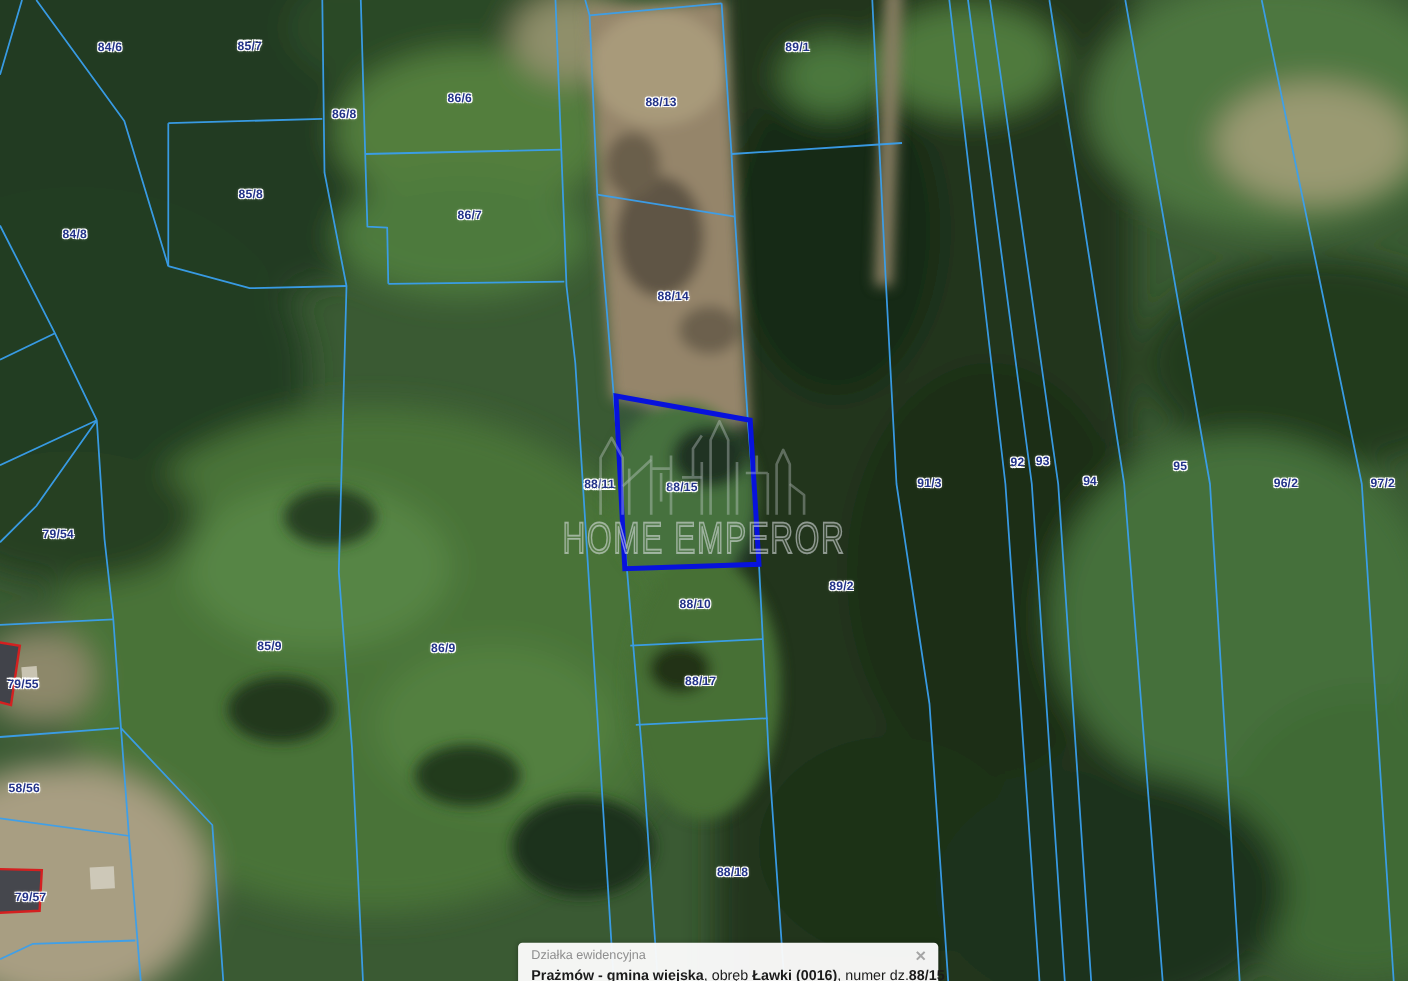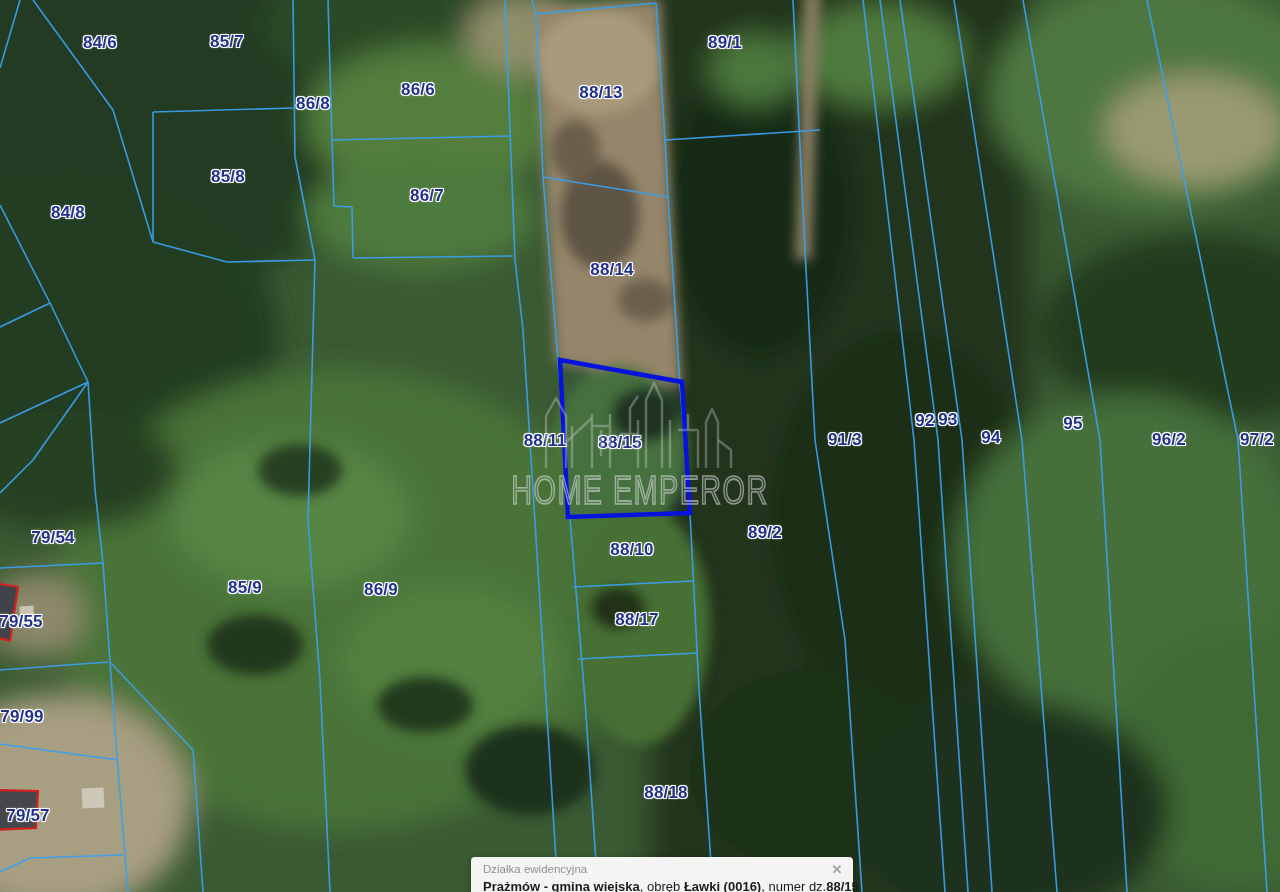--- a/index.html
+++ b/index.html
@@ -5,21 +5,21 @@
   html,body{margin:0;padding:0;background:#222;}
   .stage{
     position:relative;width:1280px;height:892px;overflow:hidden;
     font-family:"Liberation Sans",sans-serif;
     background:#3a5a33;
   }
   .stage svg.maplayer{position:absolute;left:0;top:0;}
   
   .parcel-label{
     position:absolute;transform:translate(-50%,-50%);
-    font-size:17px;font-weight:bold;letter-spacing:.2px;
+    font-size:11px;font-weight:bold;letter-spacing:.2px;
     color:var(--label-color,#223289);
     text-shadow:-1px -1px 0 var(--halo,#fff),1px -1px 0 var(--halo,#fff),
                 -1px 1px 0 var(--halo,#fff),1px 1px 0 var(--halo,#fff),
                 0 0 3px var(--halo,#fff);
     white-space:nowrap;pointer-events:none;
   }
   
   .watermark{position:absolute;left:0;top:0;width:100%;pointer-events:none;}
   .wm-logo{position:absolute;left:538px;top:378px;opacity:.55;}
   .wm-text{
@@ -169,28 +169,28 @@
       <span class="parcel-label" style="left: 612px; top: 270px;">88/14</span>
       <span class="parcel-label" style="left: 545px; top: 441px;">88/11</span>
       <span class="parcel-label" style="left: 620px; top: 443px;">88/15</span>
       <span class="parcel-label" style="left: 845px; top: 440px;">91/3</span>
       <span class="parcel-label" style="left: 925px; top: 421px;">92</span>
       <span class="parcel-label" style="left: 948px; top: 420px;">93</span>
       <span class="parcel-label" style="left: 991px; top: 438px;">94</span>
       <span class="parcel-label" style="left: 1063px; top: 424px; padding-left: 20px;">95</span>
       <span class="parcel-label" style="left: 1169px; top: 440px;">96/2</span>
       <span class="parcel-label" style="left: 1257px; top: 440px;">97/2</span>
-      <span class="parcel-label" style="left: 53px; top: 538px;">79/54</span>
+      <span class="parcel-label" style="left: 53px; top: 486px;">79/54</span>
       <span class="parcel-label" style="left: 765px; top: 533px;">89/2</span>
       <span class="parcel-label" style="left: 632px; top: 550px;">88/10</span>
       <span class="parcel-label" style="left: 245px; top: 588px;">85/9</span>
-      <span class="parcel-label" style="left: 381px; top: 590px;">86/9</span>
+      <span class="parcel-label" style="left: 403px; top: 590px;">86/9</span>
       <span class="parcel-label" style="left: 21px; top: 622px;">79/55</span>
       <span class="parcel-label" style="left: 637px; top: 620px;">88/17</span>
-      <span class="parcel-label" style="left: 22px; top: 717px;">79/99</span>
+      <span class="parcel-label" style="left: 22px; top: 717px;">58/56</span>
       <span class="parcel-label" style="left: 648px; top: 793px; padding-left: 36px;">88/18</span>
       <span class="parcel-label" style="left: 28px; top: 816px;">79/57</span>
     </div>
 
   <div class="watermark">
     <svg class="wm-logo" width="200" height="92" viewBox="0 0 200 92" fill="none" stroke="rgba(222,227,231,0.6)" stroke-width="2.4" stroke-linejoin="round">
       <path d="M8,90 V38 L18,20 L28,38 V90"></path>
       <path d="M28,64 L54,40"></path>
       <path d="M34,90 V48"></path>
       <path d="M54,36 V90 M54,48 H72 M72,36 V90"></path>

